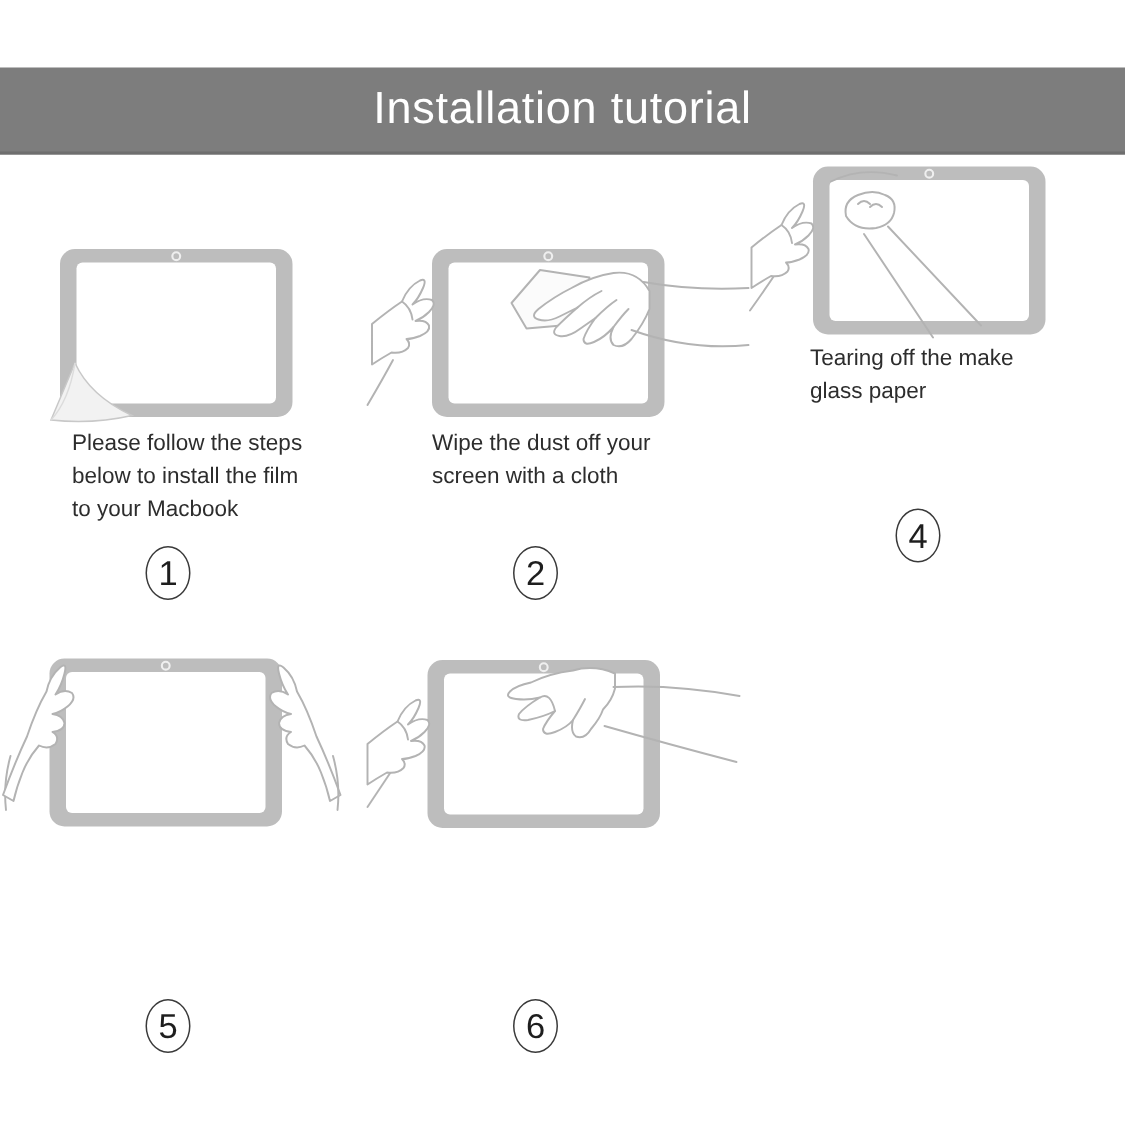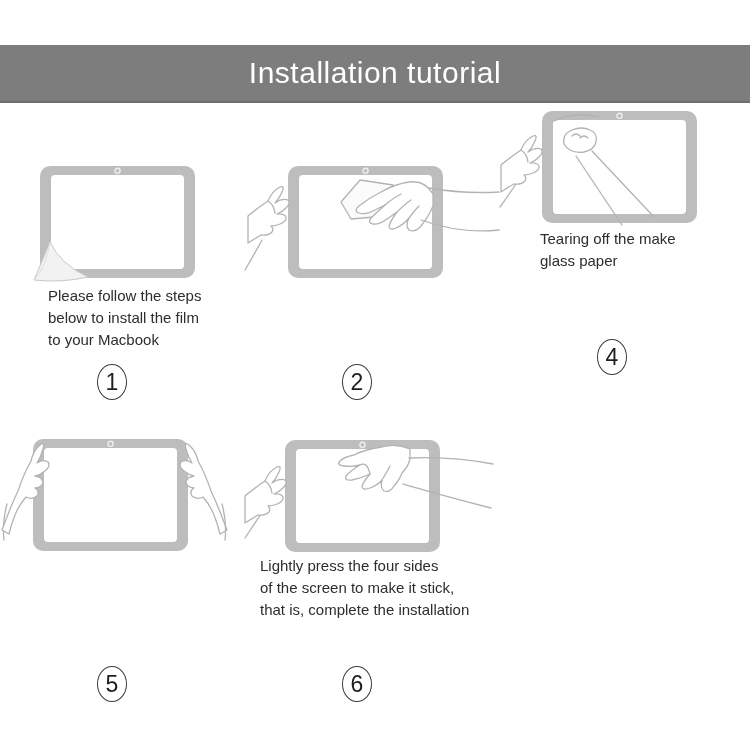--- a/index.html
+++ b/index.html
@@ -100,20 +100,22 @@
     <svg class="illu" width="255" height="135" viewBox="0 0 255 135">
       <use href="#tablet" x="43" y="16"></use>
       <g class="handart">
         <path d="M0,120 Q10,103 17,90" fill="none"></path>
         <use href="#hand-hold" x="2" y="34"></use>
         <use href="#cloth" x="96" y="30" fill="#fbfbfb"></use>
         <use href="#hand-wipe" x="102" y="26"></use>
         <path d="M184,38 Q218,44 254,42 M176,70 Q215,84 254,80" fill="none"></path>
       </g>
     </svg>
+    <p class="caption">Wipe the dust off your
+screen with a cloth</p>
     <span class="num">
         <span>2</span>
       </span>
   </div>
 
 
   <div class="cell r2 c1">
     <svg class="illu" width="245" height="125" viewBox="0 0 245 125">
       <use href="#tablet" x="42" y="4"></use>
       <g class="handart">
@@ -151,21 +153,18 @@
   <div class="cell r2 c3">
     <svg class="illu" width="250" height="125" viewBox="0 0 250 125">
       <use href="#tablet" x="40" y="6"></use>
       <g class="handart">
         <path d="M0,104 Q8,92 16,80" fill="none"></path>
         <use href="#hand-hold" x="-1" y="30"></use>
         <use href="#hand-press" x="92" y="8"></use>
         <path d="M164,24 Q205,22 248,30 M158,50 Q200,62 246,74" fill="none"></path>
       </g>
     </svg>
-    <p class="caption">Lightly press the four sides
-of the screen to make it stick,
-that is, complete the installation</p>
     <span class="num">
         <span>6</span>
       </span>
   </div>
 
 </div>
 
 </body></html>

